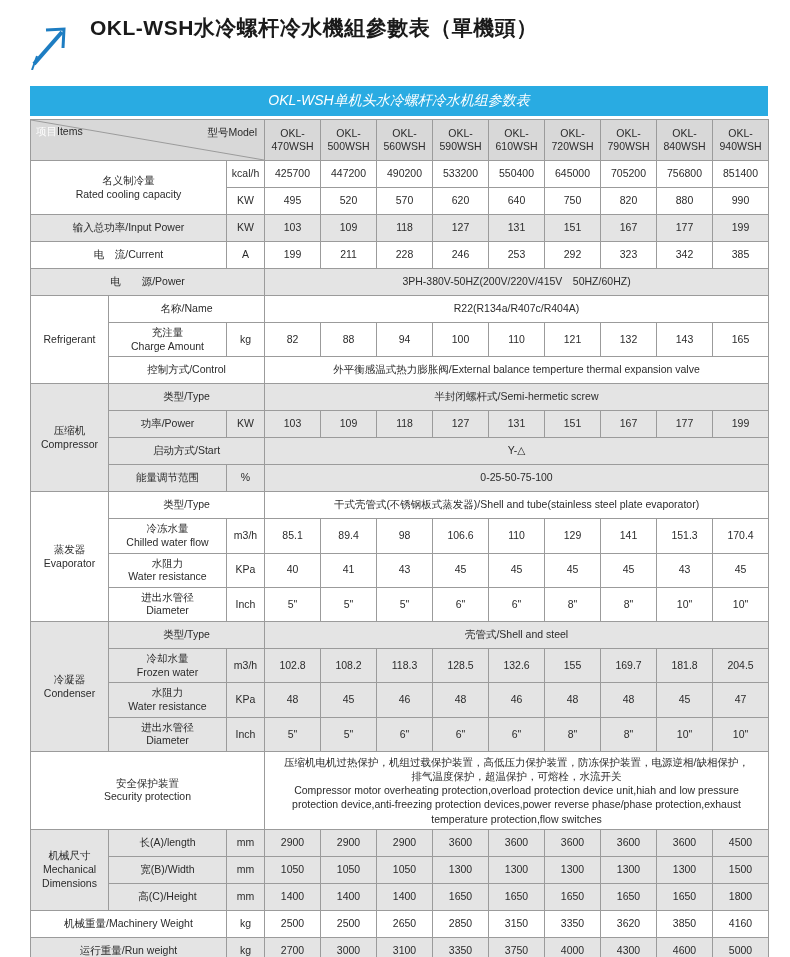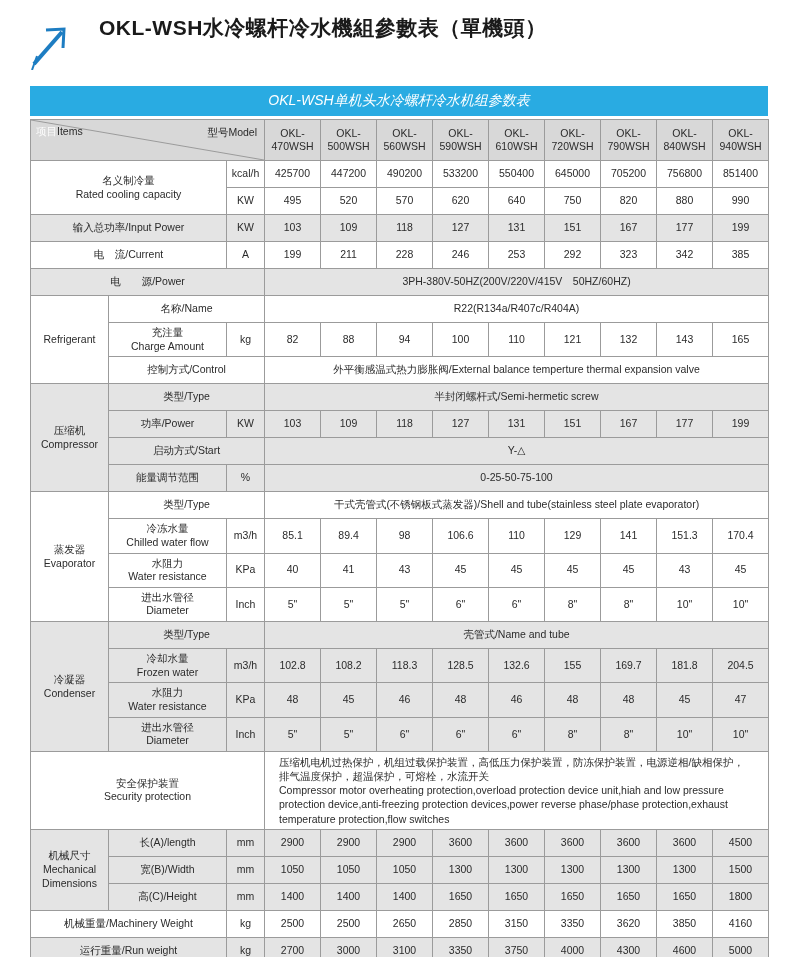--- a/index.html
+++ b/index.html
@@ -4,21 +4,21 @@
 <style>
   html,body{margin:0;padding:0;background:#ffffff;}
   body{
     width:790px;
     font-family:"Liberation Sans","DejaVu Sans",sans-serif;
     color:#222;
   }
   .page{padding:10px 22px 12px 30px;}
 
   
-  .hdr{display:flex;align-items:flex-start;gap:25px;margin:4px 0 10px 0;}
+  .hdr{display:flex;align-items:flex-start;gap:16px;margin:4px 0 10px 0;}
   .hdr-arrow{flex:0 0 auto;margin-top:4px;}
   .hdr-titles{flex:1;}
   .title-zh{font-size:21px;font-weight:700;margin:0;letter-spacing:.5px;color:#1a1a1a;}
   .title-en{font-size:15px;margin-top:3px;color:#1a1a1a;}
 
   
   .banner{
     margin-top:16px;
     background:#29ABE2;
     color:#ffffff;
@@ -51,21 +51,21 @@
   tr.header-row th{background:#d8d8d8;height:34px;}
 
   .model-h div{line-height:1.25;font-size:10.5px;}
 
   th.corner{position:relative;padding:0;}
   th.corner svg{position:absolute;inset:0;width:100%;height:100%;}
   .corner-items{position:absolute;left:5px;bottom:21px;font-size:10.5px;}
   .corner-items .zh-faint{color:#fbfbfb;}
   .corner-model{position:absolute;right:7px;top:6px;font-size:10.5px;}
 
-  td.span-val.left{text-align:left;padding:3px 14px;line-height:1.35;margin-top:48px;}
+  td.span-val.left{text-align:center;padding:3px 14px;line-height:1.35;margin-top:48px;}
   td.label div, th.group div{line-height:1.3;}
 </style>
 </head>
 <body>
 
 <div class="page">
 
   <div class="hdr">
     <svg class="hdr-arrow" width="44" height="52" viewBox="0 0 44 52" aria-hidden="true">
       <path d="M4 46 L32 14" stroke="#1d7dc2" stroke-width="4" fill="none"></path>
@@ -332,21 +332,21 @@
           <td class="val">10"</td>
         </tr>
         <tr class="shade">
           <th class="group" rowspan="4">
             <div>冷凝器</div>
             <div>Condenser</div>
           </th>
           <td class="label" colspan="2">
             <div>类型/Type</div>
           </td>
-          <td class="span-val" colspan="9">壳管式/Name and tube</td>
+          <td class="span-val" colspan="9">壳管式/Shell and steel</td>
         </tr>
         <tr class="shade">
           <td class="label">
             <div>冷却水量</div>
             <div>Frozen water</div>
           </td>
           <td class="unit">m3/h</td>
           <td class="val">102.8</td>
           <td class="val">108.2</td>
           <td class="val">118.3</td>

